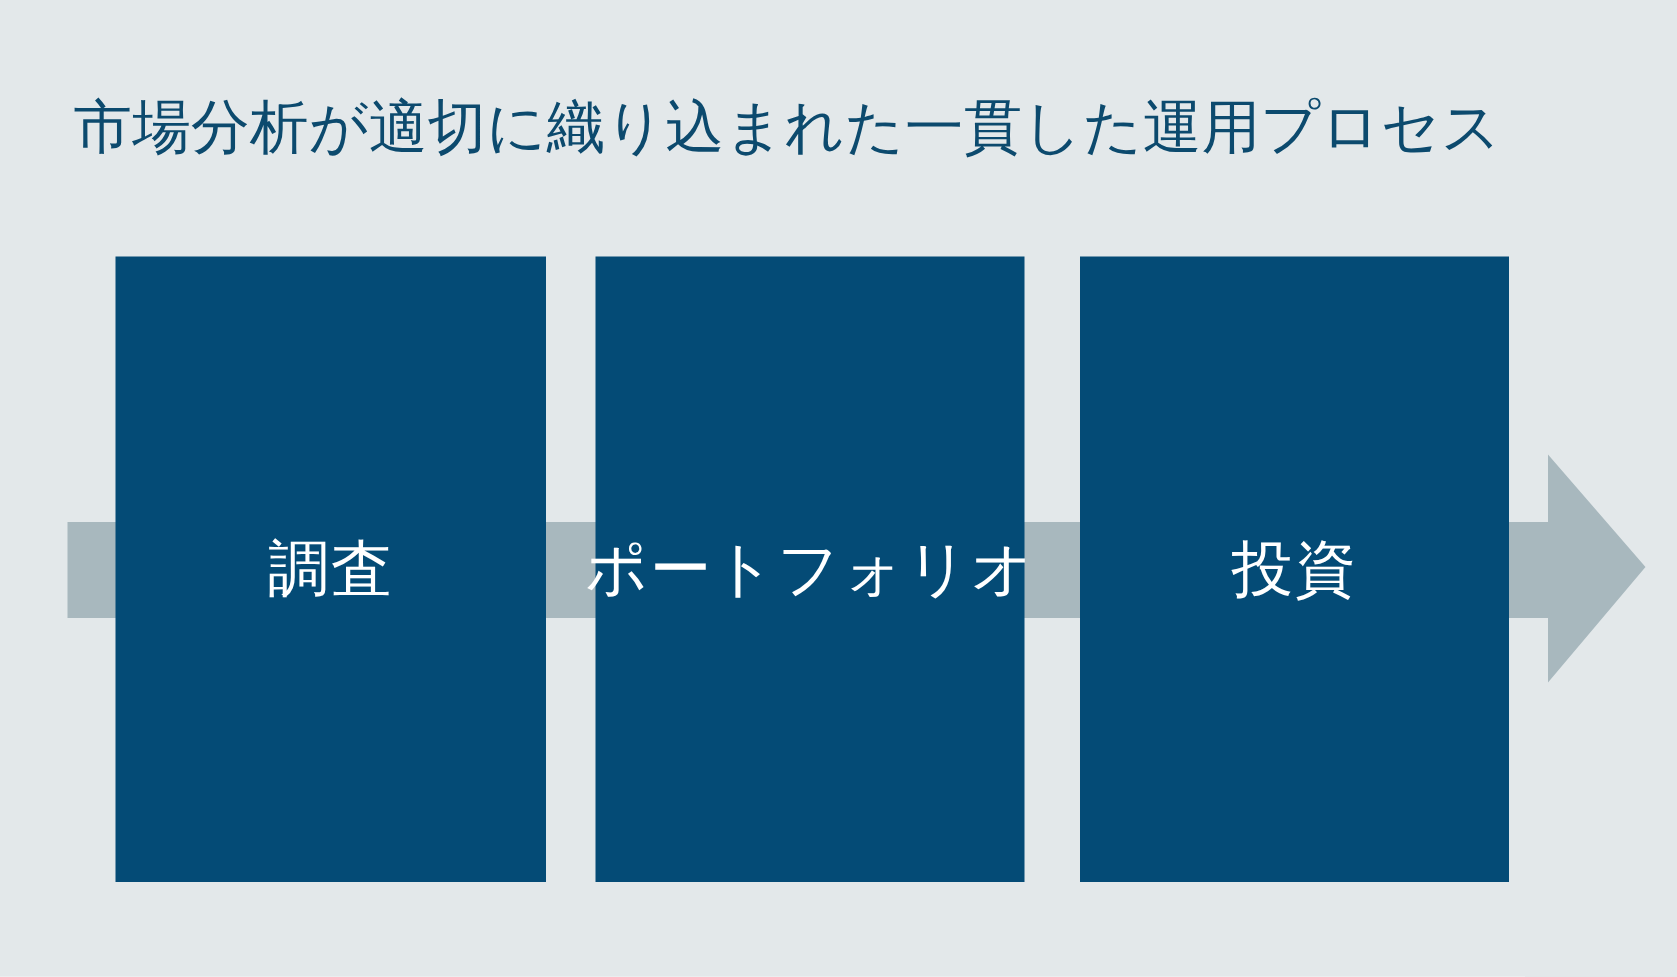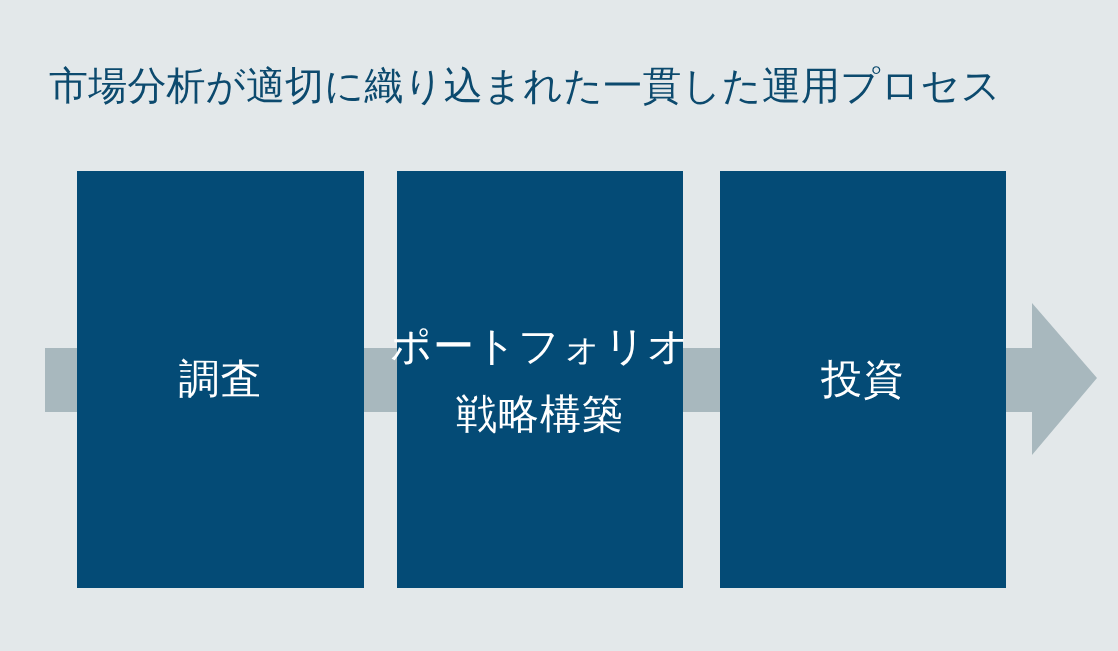--- a/index.html
+++ b/index.html
@@ -75,20 +75,19 @@
   <svg id="process-arrow" viewBox="0 0 1118 651" width="1118" height="651" xmlns="http://www.w3.org/2000/svg">
     <polygon fill="#a8b8be" points="45,348 1032,348 1032,303 1097,378 1032,455 1032,412 45,412"></polygon>
   </svg>
 
   <div class="stage-box" id="stage-box-1">
     <div class="stage-line line-1">調査</div>
   </div>
 
   <div class="stage-box" id="stage-box-2">
     <div class="stage-line line-1">ポートフォリオ</div>
-    <div class="stage-line line-2">戦略構築</div>
   </div>
 
   <div class="stage-box" id="stage-box-3">
     <div class="stage-line line-1">投資</div>
   </div>
 
 </div>
 
 </body></html>

